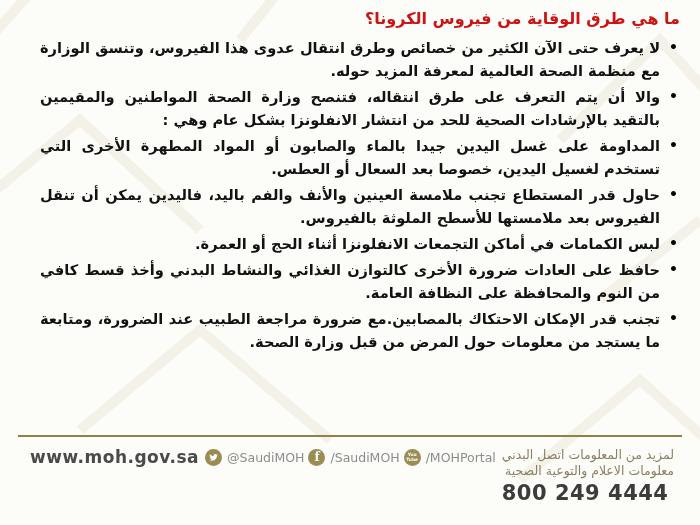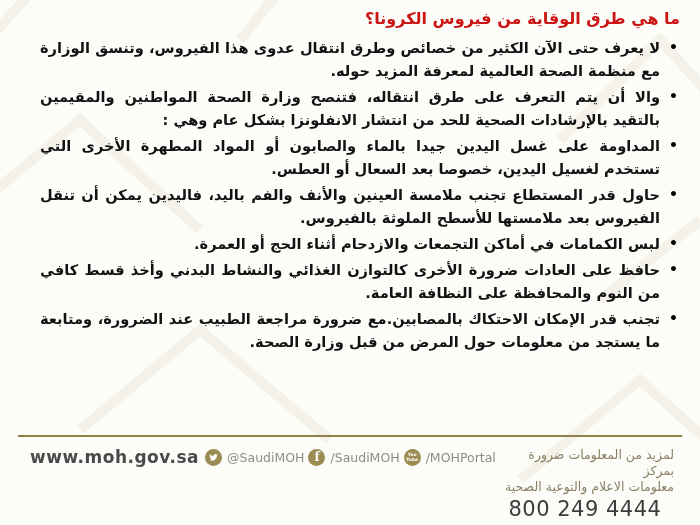--- a/index.html
+++ b/index.html
@@ -102,25 +102,25 @@
     display:flex;flex-direction:column;
   }
   .info-line{
     font-size:12.5px;
     color:var(--footer-text);
     line-height:16px;
   }
   .phone{
     direction:ltr;
     font-size:21px;
-    font-weight:normal;
+    font-weight:bold;
     color:var(--phone-color);
     line-height:26px;
     margin-top:1px;
-    text-align:center;
+    text-align:left;
     letter-spacing:.5px;
   }
 </style>
 </head>
 <body>
 
 <div class="page">
 
   <div class="watermark">
     <svg width="700" height="525" viewBox="0 0 700 525">
@@ -136,21 +136,21 @@
     </svg>
   </div>
 
   <div class="content">
     <div class="doc-title">ما هي طرق الوقاية من فيروس الكرونا؟</div>
     <ul class="bullets">
       <li>لا يعرف حتى الآن الكثير من خصائص وطرق انتقال عدوى هذا الفيروس، وتنسق الوزارة مع منظمة الصحة العالمية لمعرفة المزيد حوله.</li>
       <li>والا أن يتم التعرف على طرق انتقاله، فتنصح وزارة الصحة المواطنين والمقيمين بالتقيد بالإرشادات الصحية للحد من انتشار الانفلونزا بشكل عام وهي :</li>
       <li>المداومة على غسل اليدين جيدا بالماء والصابون أو المواد المطهرة الأخرى التي تستخدم لغسيل اليدين، خصوصا بعد السعال أو العطس.</li>
       <li>حاول قدر المستطاع تجنب ملامسة العينين والأنف والفم باليد، فاليدين يمكن أن تنقل الفيروس بعد ملامستها للأسطح الملوثة بالفيروس.</li>
-      <li>لبس الكمامات في أماكن التجمعات والازدحام أثناء الحج أو العمرة.</li>
+      <li>لبس الكمامات في أماكن التجمعات الانفلونزا أثناء الحج أو العمرة.</li>
       <li>حافظ على العادات ضرورة الأخرى كالتوازن الغذائي والنشاط البدني وأخذ قسط كافي من النوم والمحافظة على النظافة العامة.</li>
       <li>تجنب قدر الإمكان الاحتكاك بالمصابين.مع ضرورة مراجعة الطبيب عند الضرورة، ومتابعة ما يستجد من معلومات حول المرض من قبل وزارة الصحة.</li>
     </ul>
   </div>
 
   <div class="separator"></div>
 
   <div class="footer">
     <div class="footer-left">
       <div class="website">www.moh.gov.sa</div>
@@ -175,19 +175,19 @@
               <span>You</span><br>
               <span>Tube</span>
             </span>
           </span>
           <span class="social-handle">/MOHPortal</span>
         </div>
       </div>
     </div>
 
     <div class="footer-right">
-      <div class="info-line">لمزيد من المعلومات ضرورة بمركز</div>
+      <div class="info-line">لمزيد من المعلومات اتصل البدني</div>
       <div class="info-line">معلومات الاعلام والتوعية الصحية</div>
       <div class="phone">800 249 4444</div>
     </div>
   </div>
 
 </div>
 
 </body></html>

